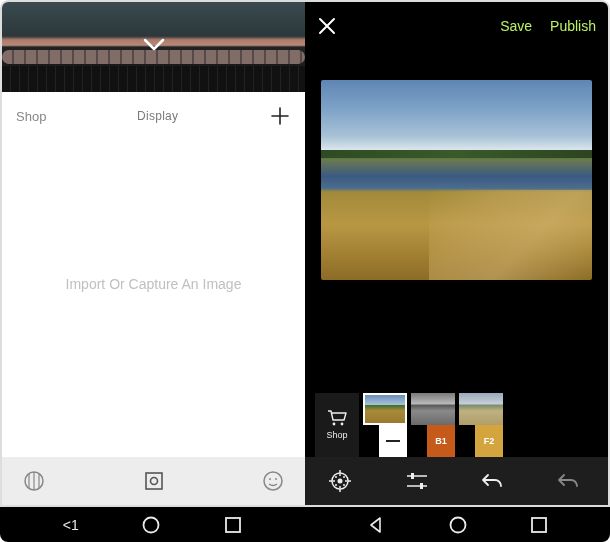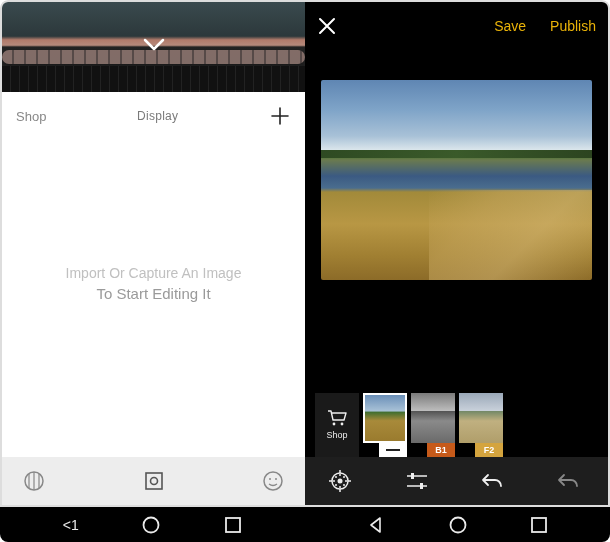--- a/index.html
+++ b/index.html
@@ -108,21 +108,21 @@
   .r-top {
     height:48px;
     display:flex;
     align-items:center;
     padding:0 12px;
     gap:10px;
     color:#ccc;
   }
   .r-close{flex:0 0 auto;color:#fff;}
   .r-spacer{flex:1 1 auto;}
-  .r-link{color:#eab308;font-size:14px;margin-left:14px;}
+  .r-link{color:#bef264;font-size:14px;margin-left:8px;}
   .r-photo-wrap{
     flex:0 0 auto;
     padding:0 16px;
     margin-top:30px;
   }
   .r-photo{
     width:100%;
     height:200px;
     border-radius:2px;
     background:
@@ -167,21 +167,21 @@
     font-size:9px;
   }
   .filter{
     width:44px;
     display:flex;
     flex-direction:column;
     position:relative;
   }
   .filter .thumb{flex:1;}
   .filter .tag{
-    height:14px;
+    height:32px;
     display:flex;
     align-items:center;
     justify-content:center;
     font-size:9px;
     font-weight:bold;
     color:#fff;
     margin-left:16px;
   }
   .thumb-orig{background:linear-gradient(180deg,#6a8fb8 0%,#a9c2d7 35%,#3f6e30 37%,#a88a3a 56%,#9a7b2e 100%);border:2px solid #fff;}
   .tag-orig{background:#fff;}
@@ -240,21 +240,20 @@
       <span class="lh-shop">Shop</span>
       <span class="lh-title">Display</span>
       <span class="lh-add">
         <svg width="22" height="22" viewBox="0 0 22 22">
             <path d="M11 3 V19 M3 11 H19" stroke="#222" stroke-width="1.6" fill="none" stroke-linecap="round"></path>
           </svg>
       </span>
     </div>
     <div class="left-body">
       <div class="line1">Import Or Capture An Image</div>
-      <div class="line2">To Start Editing It</div>
     </div>
     <div class="left-bottom">
       <span class="lb-icon">
         <svg width="24" height="24" viewBox="0 0 24 24">
             <circle cx="12" cy="12" r="9" stroke="#888" stroke-width="1.5" fill="none"></circle>
             <path d="M12 3 V21 M7 5 V19 M17 5 V19" stroke="#888" stroke-width="1.2" fill="none"></path>
           </svg>
       </span>
       <span class="lb-icon">
         <svg width="24" height="24" viewBox="0 0 24 24">

